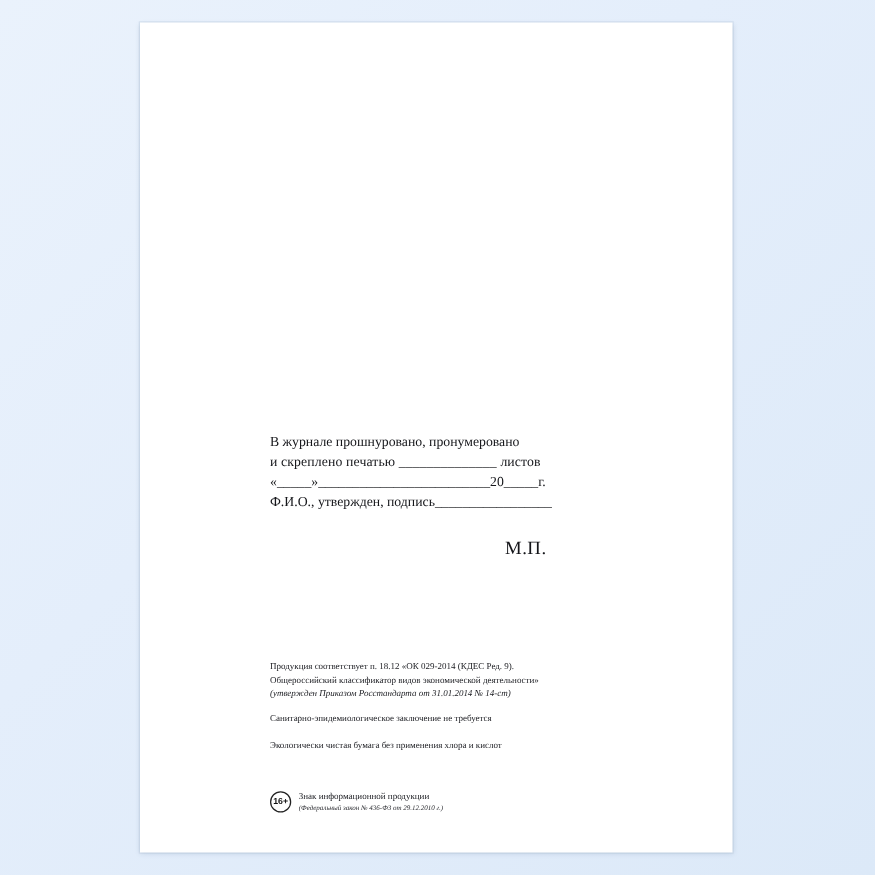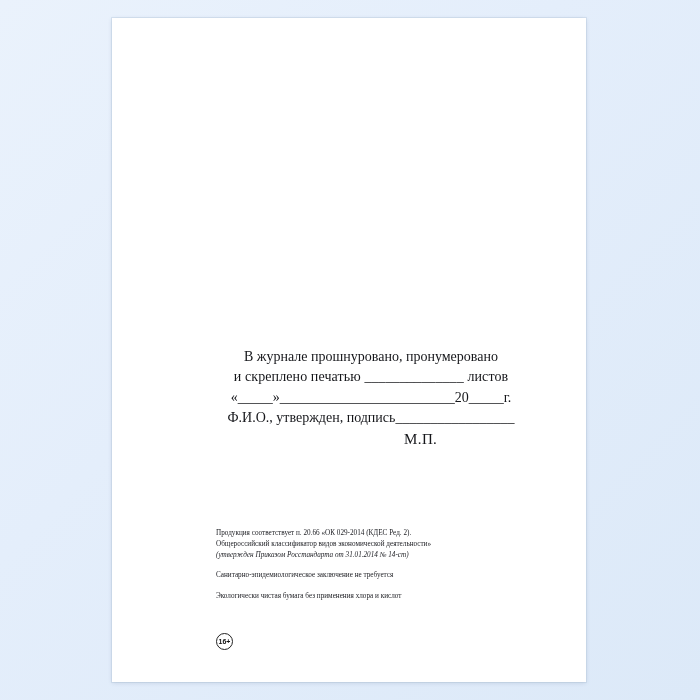--- a/index.html
+++ b/index.html
@@ -37,24 +37,23 @@
     height: 100%;
   }
 
   
   .mid-block {
     position: absolute;
     left: 104px;
     top: 329px;
     width: 310px;
     color: #15161a;
-    font-size: 14px;
+    font-size: 11px;
     line-height: 1.45;
     font-family: "Liberation Serif", serif;
-    text-align: center;
   }
   .mid-block .ln {
     white-space: nowrap;
   }
   .mid-block .ln.l2 { letter-spacing: 0.1px; }
   .mp {
     position: absolute;
     left: 292px;
     top: 413px;
     font-size: 15px;
@@ -130,28 +129,32 @@
         <div class="ln">В журнале прошнуровано, пронумеровано</div>
         <div class="ln l2">и скреплено печатью ______________ листов</div>
         <div class="ln">«_____»_________________________20_____г.</div>
         <div class="ln">Ф.И.О., утвержден, подпись_________________</div>
       </div>
 
       <div class="mp">М.П.</div>
 
       <div class="legal">
         <p>
-          <span>Продукция соответствует п. 20.66 «ОК 029-2014 (КДЕС Ред. 2).</span><br>
+          <span>Продукция соответствует п. 18.12 «ОК 029-2014 (КДЕС Ред. 9).</span><br>
           <span>Общероссийский классификатор видов экономической деятельности»</span><br>
           <span class="ital">(утвержден Приказом Росстандарта от 31.01.2014 № 14-ст)</span>
         </p>
         <p>Санитарно-эпидемиологическое заключение не требуется</p>
         <p class="tight">Экологически чистая бумага без применения хлора и кислот</p>
       </div>
 
       <div class="info-row">
         <div class="age-badge">16+</div>
+        <div class="info-text">
+          <div>Знак информационной продукции</div>
+          <div class="sub">(Федеральный закон № 436-ФЗ от 29.12.2010 г.)</div>
+        </div>
       </div>
 
     </div>
   </div>
 
 </div>
 
 </body></html>

